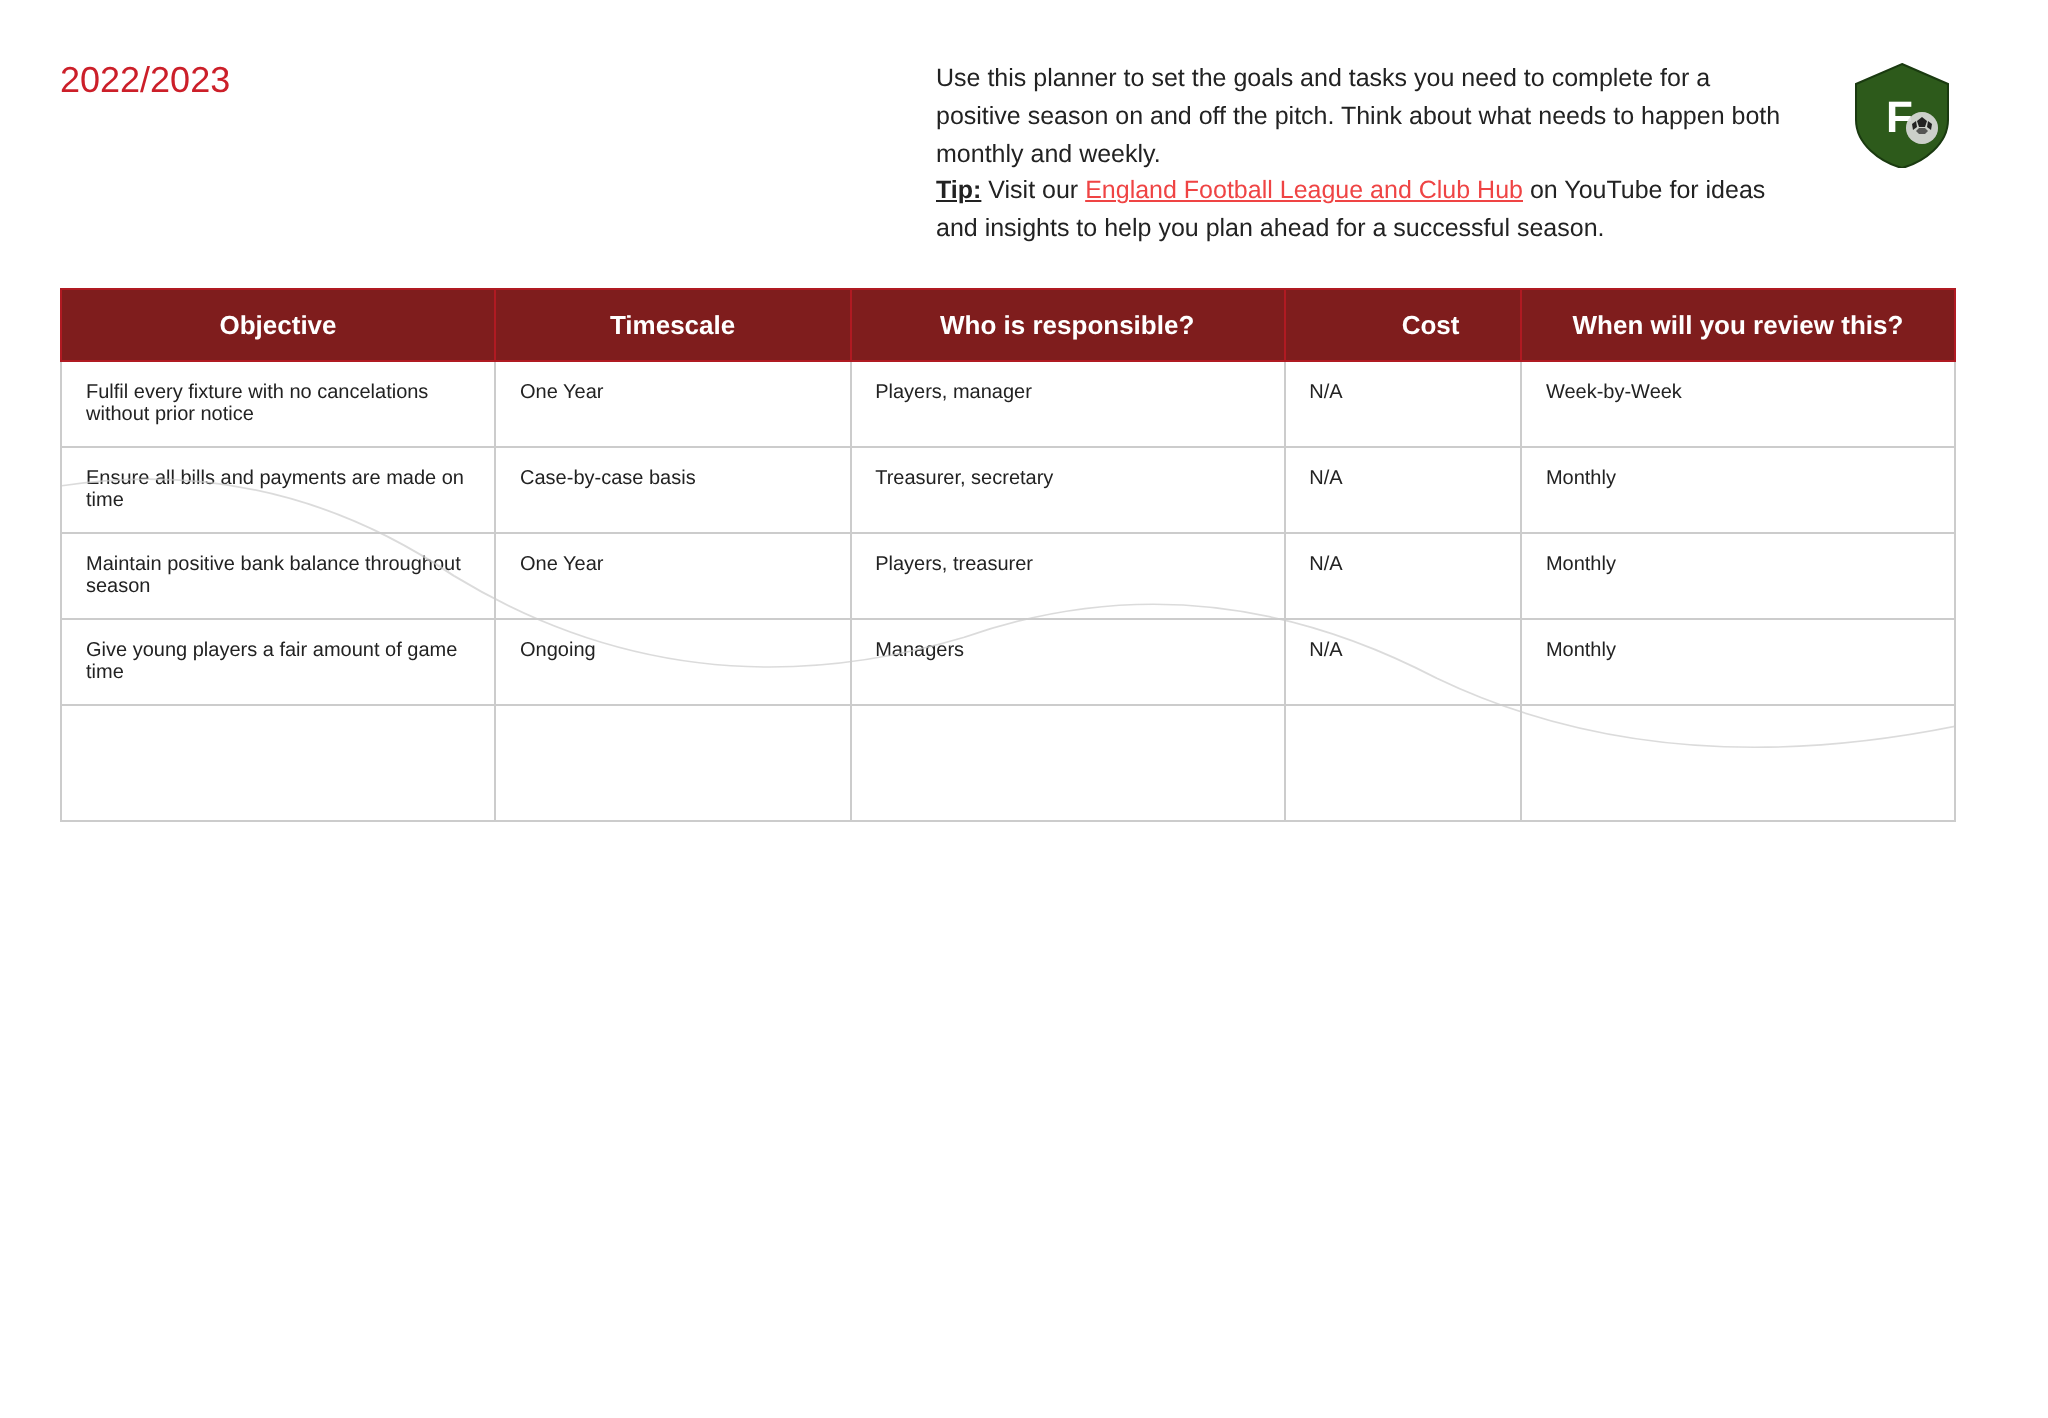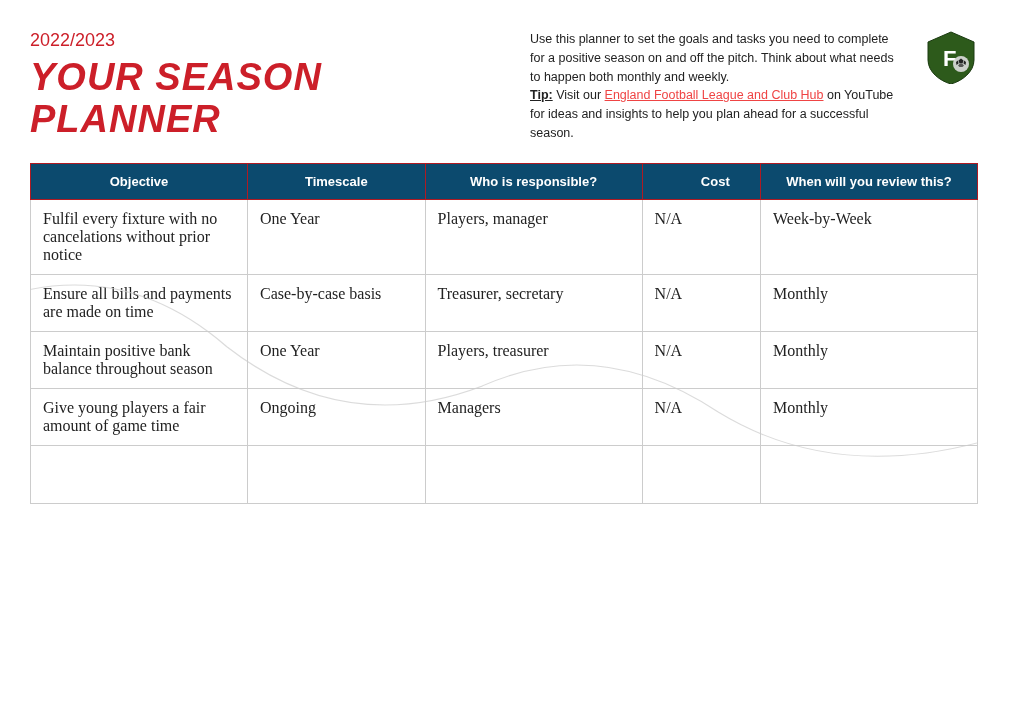--- a/index.html
+++ b/index.html
@@ -74,42 +74,41 @@
     .table-wrapper {
       margin-top: 10px;
       position: relative;
     }
     table {
       width: 100%;
       border-collapse: collapse;
       border: 1px solid #ccc;
     }
     thead tr th {
-      background: #0c4a6e;
+      background: #7f1d1d;
       color: #fff;
       font-size: 13px;
       font-weight: bold;
       padding: 10px 12px;
       text-align: left;
       border: 1px solid #b01a22;
       vertical-align: middle;
     }
     thead tr th.center {
       text-align: center;
     }
     tbody tr {
       border-bottom: 1px solid #ccc;
     }
     tbody tr td {
-      font-size: 16px;
+      font-size: 10px;
       color: #222;
       padding: 10px 12px;
       border: 1px solid #ccc;
       vertical-align: top;
-      font-family: Liberation Serif, serif;
     }
     tbody tr:nth-child(odd) {
       background: #fff;
     }
     tbody tr:nth-child(even) {
       background: #fff;
     }
     .col-objective { width: 22%; }
     .col-timescale { width: 18%; }
     .col-responsible { width: 22%; }
@@ -131,21 +130,20 @@
       height: 58px;
     }
   </style>
 </head>
 <body>
 
 <div class="page">
   <div class="header">
     <div class="header-left">
       <div class="year-label">2022/2023</div>
-      <div class="title">YOUR SEASON PLANNER</div>
     </div>
     <div class="header-right">
       <div class="description">
         <span>Use this planner to set the goals and tasks you need to complete for a positive season on and off the pitch. Think about what needs to happen both monthly and weekly.</span>
         <br>
         <span class="tip-label">Tip:</span>
         <span> Visit our </span><a href="#">England Football League and Club Hub</a><span> on YouTube for ideas and insights to help you plan ahead for a successful season.</span>
       </div>
       <div class="logo-badge">
         <svg width="54" height="54" viewBox="0 0 54 54" xmlns="http://www.w3.org/2000/svg">

